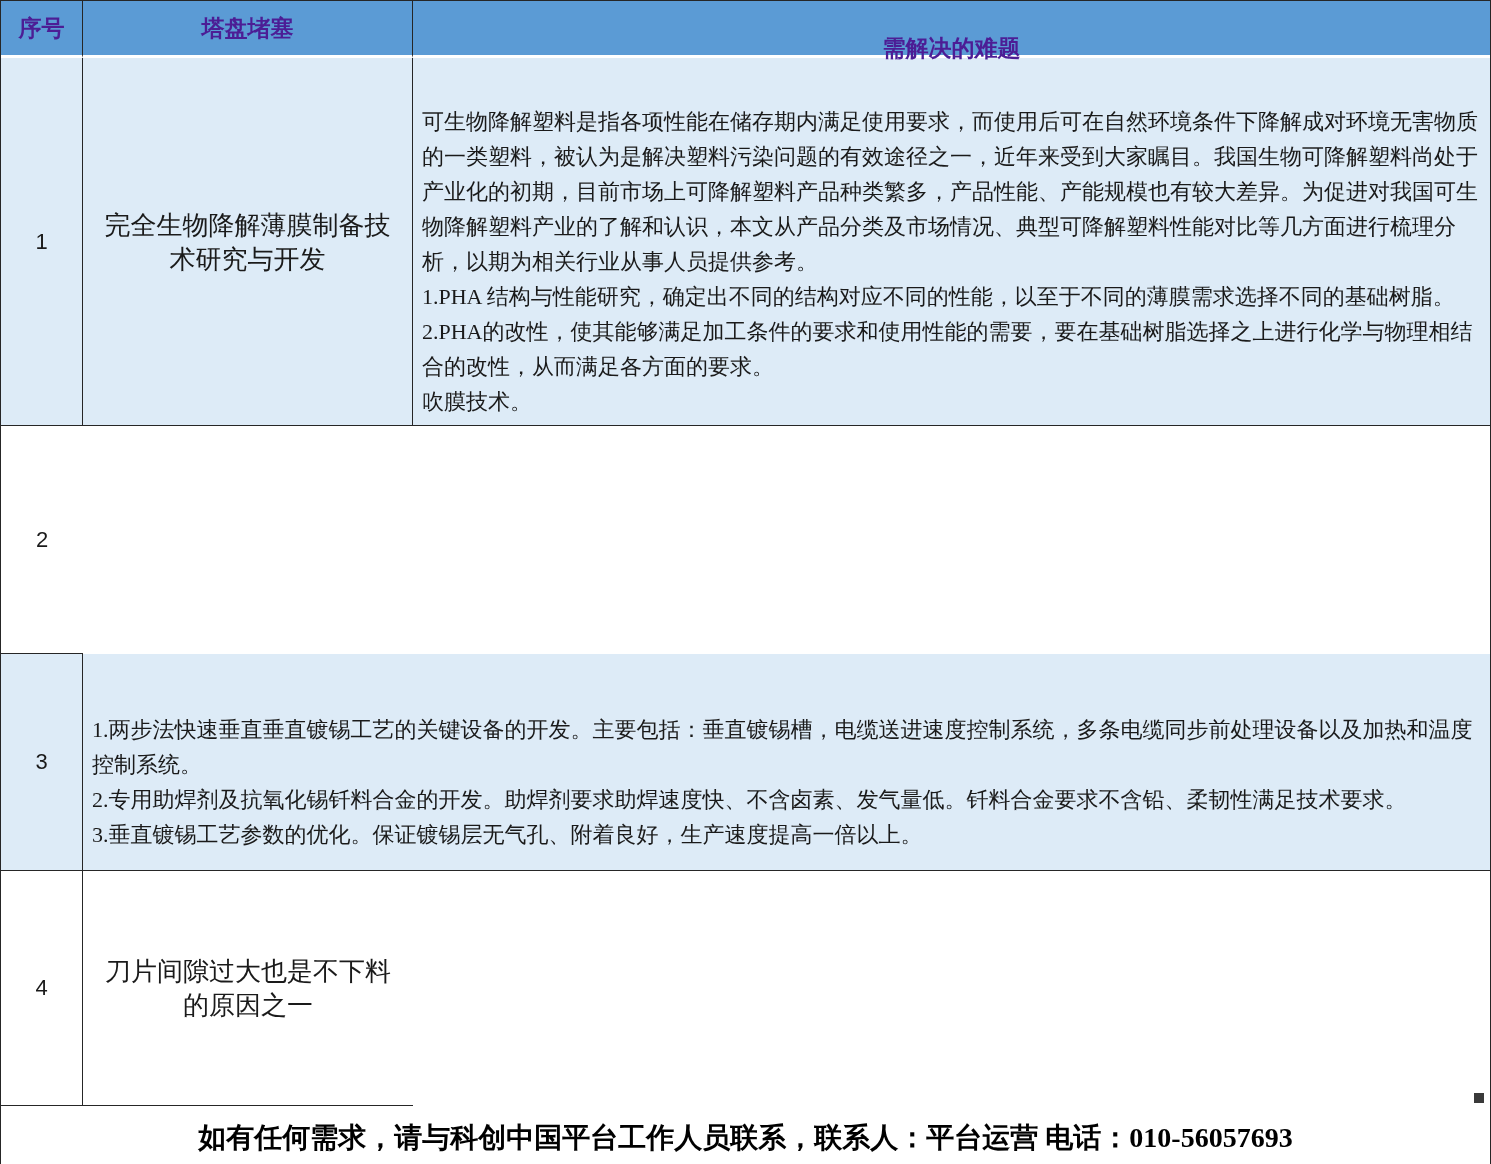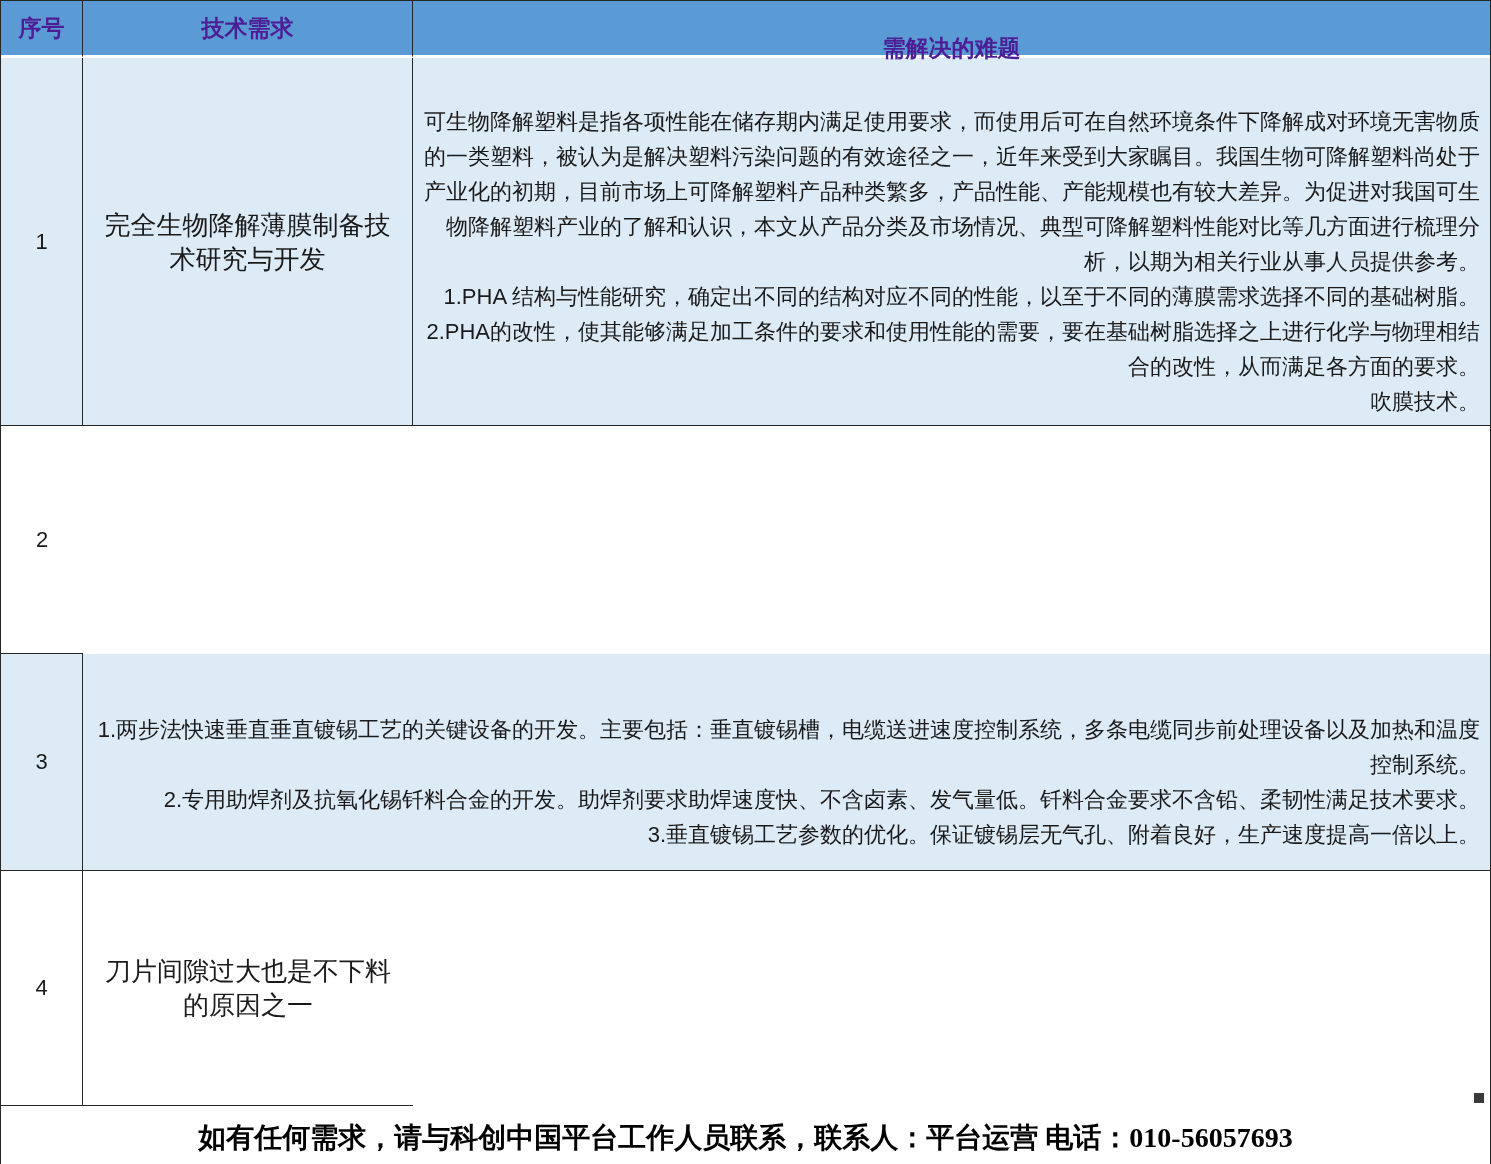--- a/index.html
+++ b/index.html
@@ -38,21 +38,21 @@
   .tr { background: #ffffff; }
   .tr.alt { background: #ddebf7; }
   .r1 { min-height: 353px; }
   .r2 { min-height: 228px; }
   .r3 { min-height: 217px; }
   .r4 { min-height: 235px; }
   .num { font-size: 22px; }
   .req { font-size: 26px; line-height: 34px; }
   .prob {
     font-size: 22px; line-height: 35px;
-    white-space: pre-wrap; text-align: right; width: 100%;
+    white-space: pre-wrap; text-align: left; width: 100%; font-family: Liberation Serif, serif;
   }
 
   
   .footer-row {
     height: 64px; background: #ffffff;
     border-bottom: 1px solid #262626;
     display: flex; align-items: center; justify-content: center;
     font-weight: bold; font-size: 28px; color: #000000;
     box-sizing: border-box;
     position: relative;
@@ -67,21 +67,21 @@
     background: #3a3a3a;
   }
 </style>
 </head>
 <body>
 
 <div class="sheet">
 
   <div class="row thead">
     <div class="cell c1">序号</div>
-    <div class="cell c2">技术需求</div>
+    <div class="cell c2">塔盘堵塞</div>
     <div class="cell c3" style="justify-content:center;">需解决的难题</div>
   </div>
 
   <div class="row tr alt r1">
     <div class="cell c1 num">1</div>
     <div class="cell c2 req">完全生物降解薄膜制备技术研究与开发</div>
     <div class="cell c3">
       <div class="prob">可生物降解塑料是指各项性能在储存期内满足使用要求，而使用后可在自然环境条件下降解成对环境无害物质的一类塑料，被认为是解决塑料污染问题的有效途径之一，近年来受到大家瞩目。我国生物可降解塑料尚处于产业化的初期，目前市场上可降解塑料产品种类繁多，产品性能、产能规模也有较大差异。为促进对我国可生物降解塑料产业的了解和认识，本文从产品分类及市场情况、典型可降解塑料性能对比等几方面进行梳理分析，以期为相关行业从事人员提供参考。
 1.PHA 结构与性能研究，确定出不同的结构对应不同的性能，以至于不同的薄膜需求选择不同的基础树脂。
 2.PHA的改性，使其能够满足加工条件的要求和使用性能的需要，要在基础树脂选择之上进行化学与物理相结合的改性，从而满足各方面的要求。

